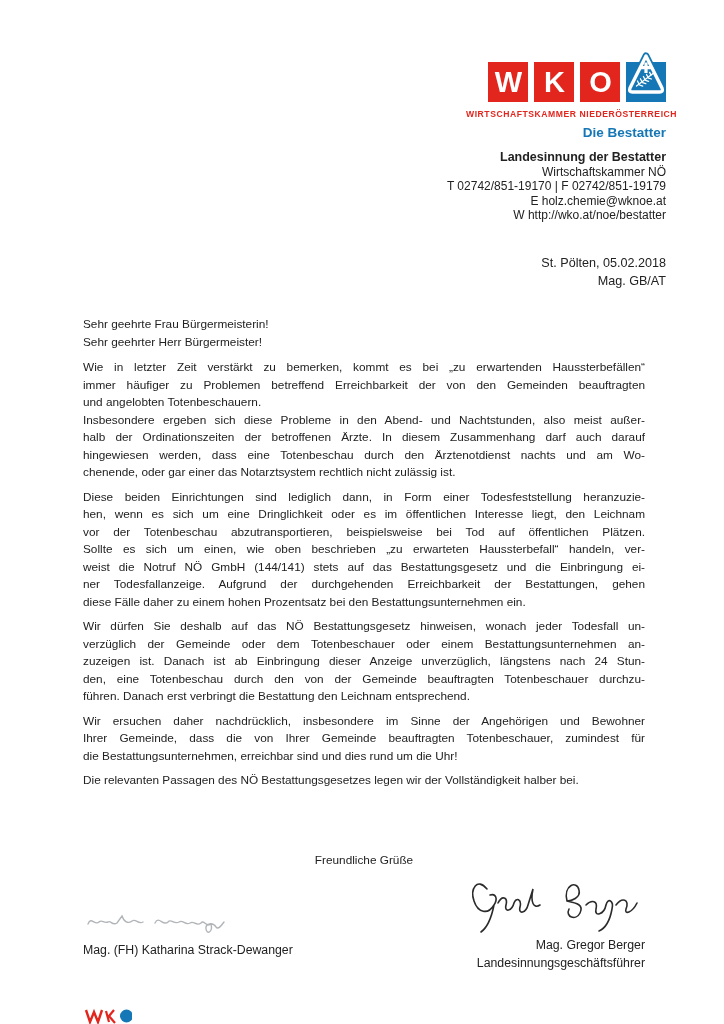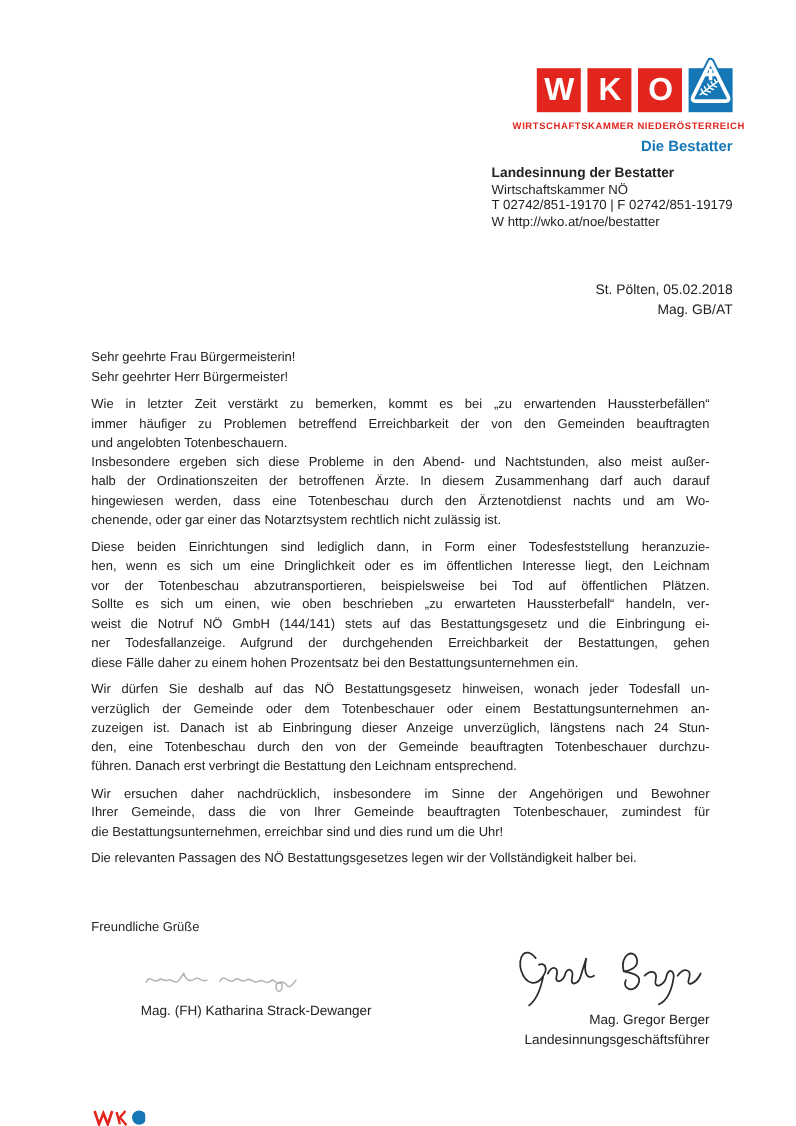--- a/index.html
+++ b/index.html
@@ -22,39 +22,39 @@
   .logo-sq.emblem { background:var(--blue); position:relative; overflow:visible; }
   .logo-sq.emblem svg { position:absolute; left:0; top:-10px; }
   .logo-caption {
     margin-top:7px; color:var(--red); font-weight:bold;
     font-size:8.6px; letter-spacing:0.55px; white-space:nowrap;
   }
   .logo-subcaption { margin-top:6px; color:var(--blue); font-weight:bold; font-size:13.5px; }
 
   
   .sender-block {
-    position:absolute; top:150px; right:58px; 
+    position:absolute; top:150px; right:58px; text-align:right;
     font-size:12px; line-height:14.6px; white-space:nowrap;
   }
   .sender-name { font-weight:bold; font-size:12.5px; }
   .date-block {
     position:absolute; top:254px; right:58px; text-align:right;
     font-size:12.6px; line-height:18px; white-space:nowrap;
   }
 
   
   .body-block { position:absolute; top:316px; left:83px; width:562px; font-size:11.8px; line-height:17.5px; }
   .salutation { margin-bottom:8px; }
   .para { margin-bottom:7px; }
   .line { text-align:justify; text-align-last:justify; }
   .line.flush { text-align-last:left; }
 
-  .closing { margin-top:44px; text-align:left; }
+  .closing { margin-top:62px; text-align:center; }
 
-  .sign-row { margin-top:6px; display:flex; justify-content:space-between; align-items:flex-start;margin-left:45px; }
+  .sign-row { margin-top:6px; display:flex; justify-content:space-between; align-items:center; }
   .sign-col-left  { text-align:left; }
   .sign-col-right { text-align:right; }
   .sig-left  { display:block; margin:14px 0 4px 0; opacity:.6; }
   .sig-right { display:block; margin:0 0 0 auto; }
   .sign-name  { font-size:12.3px; line-height:17.5px; }
   .sign-title { font-size:12.3px; line-height:17.5px; }
 
   
   .corner-fragment { position:absolute; left:84px; top:1006px; }
 </style>
@@ -82,20 +82,21 @@
       </div>
     </div>
     <div class="logo-caption">WIRTSCHAFTSKAMMER NIEDERÖSTERREICH</div>
     <div class="logo-subcaption">Die Bestatter</div>
   </div>
 
   <div class="sender-block">
     <div class="sender-name">Landesinnung der Bestatter</div>
     <div>Wirtschaftskammer NÖ</div>
     <div>T 02742/851-19170 | F 02742/851-19179</div>
+    <div>E holz.chemie@wknoe.at</div>
     <div>W http://wko.at/noe/bestatter</div>
   </div>
 
   <div class="date-block">
     <div>St. Pölten, 05.02.2018</div>
     <div>Mag. GB/AT</div>
   </div>
 
   <div class="body-block">
     <div class="salutation">

